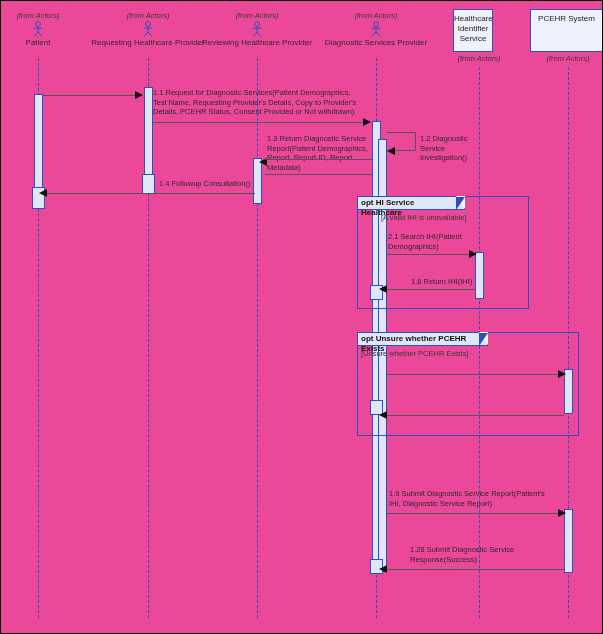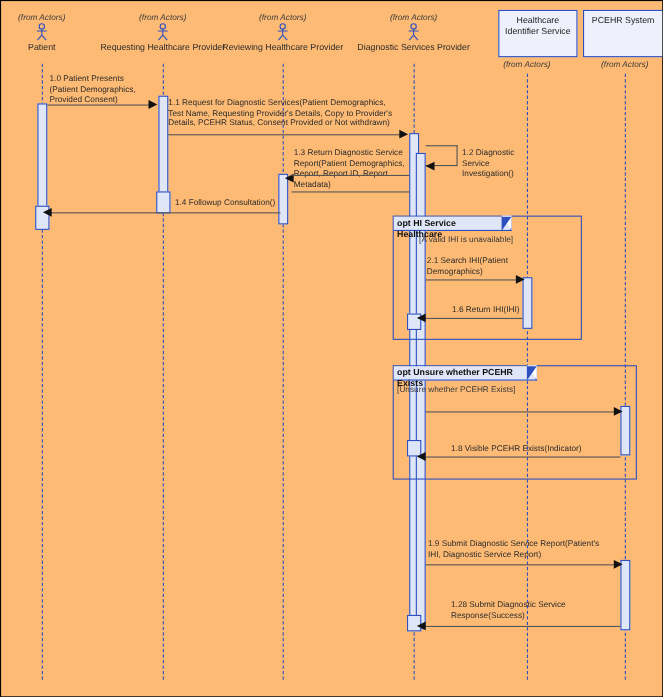--- a/index.html
+++ b/index.html
@@ -1,20 +1,20 @@
 <!DOCTYPE html>
 <html><head>
 <meta charset="utf-8">
 <style>
   html,body{margin:0;padding:0;background:#ffffff;}
   body{font-family:"Liberation Sans", sans-serif;}
   #canvas{
     position:relative;
     width:603px;height:634px;
-    background:#fdba74;
+    background:#ec4899;
     border:1px solid #000000;
     box-sizing:border-box;
     overflow:hidden;
   }
   
   .actor{position:absolute;text-align:center;width:120px;}
   .actor .from{
     font-style:italic;font-size:7.5px;color:#3a3a3a;
     line-height:9px;white-space:nowrap;
   }
@@ -163,21 +163,21 @@
         <circle cx="8" cy="3" r="2.4" fill="none" stroke="#2f4fbf" stroke-width="1"></circle>
         <line x1="8" y1="5.4" x2="8" y2="11" stroke="#2f4fbf" stroke-width="1"></line>
         <line x1="3.5" y1="7.2" x2="12.5" y2="7.2" stroke="#2f4fbf" stroke-width="1"></line>
         <line x1="8" y1="11" x2="4" y2="15.5" stroke="#2f4fbf" stroke-width="1"></line>
         <line x1="8" y1="11" x2="12" y2="15.5" stroke="#2f4fbf" stroke-width="1"></line>
       </svg>
     </div>
     <div class="nm">Diagnostic Services Provider</div>
   </div>
 
-  <div class="sysbox" style="left:452px;top:8px;width:72px;height:43px;">
+  <div class="sysbox" style="left:452px;top:8px;width:40px;height:43px;">
     <span>Healthcare Identifier Service</span>
   </div>
   <div class="sysfrom" style="left:418px;top:53px;">(from Actors)</div>
 
   <div class="sysbox" style="left:530px;top:8px;width:73px;height:43px;left:529px;">
     <span>PCEHR System</span>
   </div>
   <div class="sysfrom" style="left:507px;top:53px;">(from Actors)</div>
 
   <div class="lifeline" style="left:37px;top:57px;height:560px;"></div>
@@ -209,23 +209,20 @@
   <div class="frag" style="left:356px;top:195px;width:172px;height:113px;"></div>
   <div class="fraglabel" style="left:357px;top:196px;width:107px;height:13px;">opt HI Service Healthcare</div>
   <div class="fragcorner" style="left:455px;top:196px;"></div>
   <div class="guard" style="left:380px;top:212px;">[A valid IHI is unavailable]</div>
 
   <div class="frag" style="left:356px;top:331px;width:222px;height:104px;"></div>
   <div class="fraglabel" style="left:357px;top:332px;width:130px;height:13px;">opt Unsure whether PCEHR Exists</div>
   <div class="fragcorner" style="left:478px;top:332px;"></div>
   <div class="guard" style="left:360px;top:348px;">[Unsure whether PCEHR Exists]</div>
 
-  <div class="mlabel" style="left:44px;top:66px;width:110px;">1.0 Patient Presents
-(Patient Demographics,
-Provided Consent)</div>
   <div class="msg" style="left:42px;top:94px;width:93px;"></div>
   <div class="head r" style="left:134px;top:90px;"></div>
 
   <div class="mlabel" style="left:152px;top:87px;width:246px;">1.1 Request for Diagnostic Services(Patient Demographics,
 Test Name, Requesting Provider's Details, Copy to Provider's
 Details, PCEHR Status, Consent Provided or Not withdrawn)</div>
   <div class="msg" style="left:152px;top:121px;width:211px;"></div>
   <div class="head r" style="left:362px;top:117px;"></div>
 
   <div class="selfbox" style="left:386px;top:131px;width:29px;height:19px;"></div>
@@ -251,21 +248,20 @@
   <div class="msg" style="left:386px;top:253px;width:84px;"></div>
   <div class="head r" style="left:468px;top:249px;"></div>
 
   <div class="mlabel" style="left:410px;top:276px;width:110px;">1.6 Return IHI(IHI)</div>
   <div class="msg" style="left:382px;top:288px;width:92px;"></div>
   <div class="head l" style="left:378px;top:284px;"></div>
 
   <div class="msg" style="left:386px;top:373px;width:173px;"></div>
   <div class="head r" style="left:557px;top:369px;"></div>
 
-  <div class="mlabel" style="left:409px;top:402px;width:170px;">1.8 Visible PCEHR Exists(Indicator)</div>
   <div class="msg" style="left:382px;top:414px;width:181px;"></div>
   <div class="head l" style="left:378px;top:410px;"></div>
 
   <div class="mlabel" style="left:388px;top:488px;width:180px;">1.9 Submit Diagnostic Service Report(Patient's
 IHI, Diagnostic Service Report)</div>
   <div class="msg" style="left:386px;top:512px;width:173px;"></div>
   <div class="head r" style="left:557px;top:508px;"></div>
 
   <div class="mlabel" style="left:409px;top:544px;width:160px;">1.28 Submit Diagnostic Service
 Response(Success)</div>

